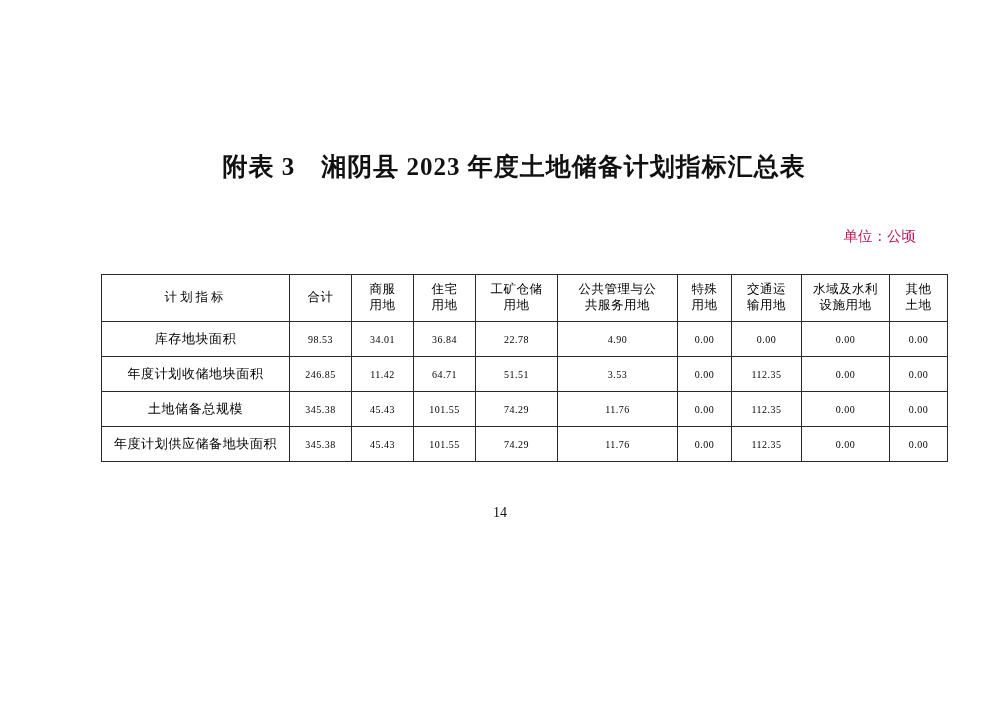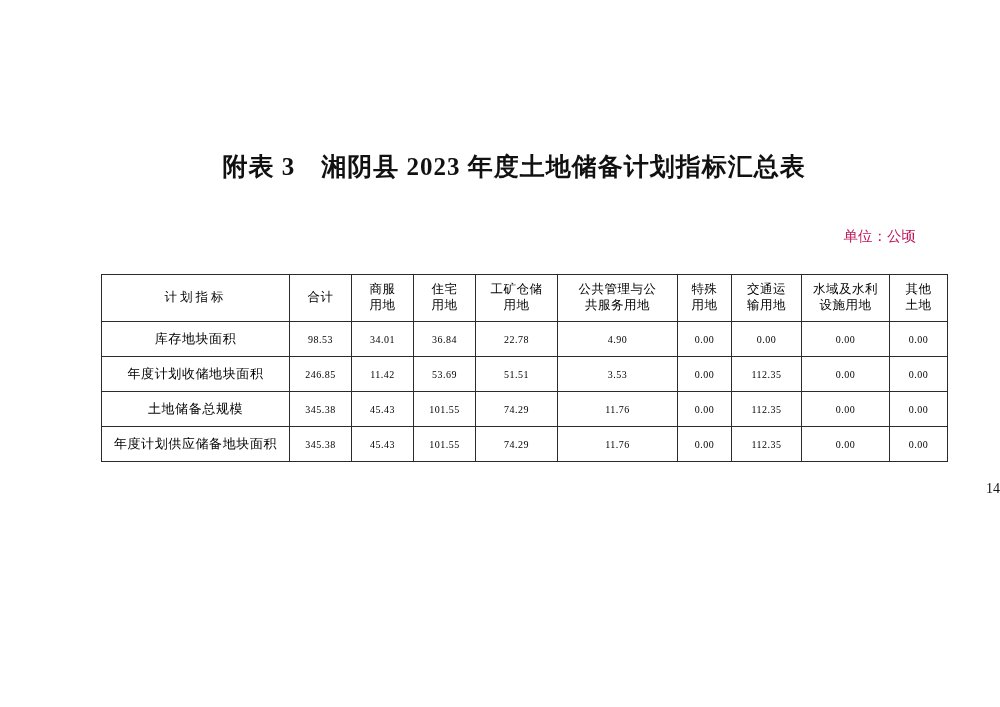--- a/index.html
+++ b/index.html
@@ -88,24 +88,24 @@
   tbody td.num {
     font-family: "Liberation Serif", "DejaVu Serif", serif;
     font-size: 10px;
     letter-spacing: 0.5px;
   }
   .hdr-two-line span {
     display: block;
   }
   .page-number {
     position: absolute;
-    bottom: 84px;
+    bottom: 60px;
     left: 0;
     width: 100%;
-    text-align: right;
+    text-align: center;
     font-size: 14px;
     font-family: "Liberation Serif", "DejaVu Serif", serif;
     color: #111;
   }
 </style>
 </head>
 <body>
 
 <div class="page">
 
@@ -177,21 +177,21 @@
           <td class="num">4.90</td>
           <td class="num">0.00</td>
           <td class="num">0.00</td>
           <td class="num">0.00</td>
           <td class="num">0.00</td>
         </tr>
         <tr>
           <td class="rowlabel">年度计划收储地块面积</td>
           <td class="num">246.85</td>
           <td class="num">11.42</td>
-          <td class="num">53.69</td>
+          <td class="num">64.71</td>
           <td class="num">51.51</td>
           <td class="num">3.53</td>
           <td class="num">0.00</td>
           <td class="num">112.35</td>
           <td class="num">0.00</td>
           <td class="num">0.00</td>
         </tr>
         <tr>
           <td class="rowlabel">土地储备总规模</td>
           <td class="num">345.38</td>

